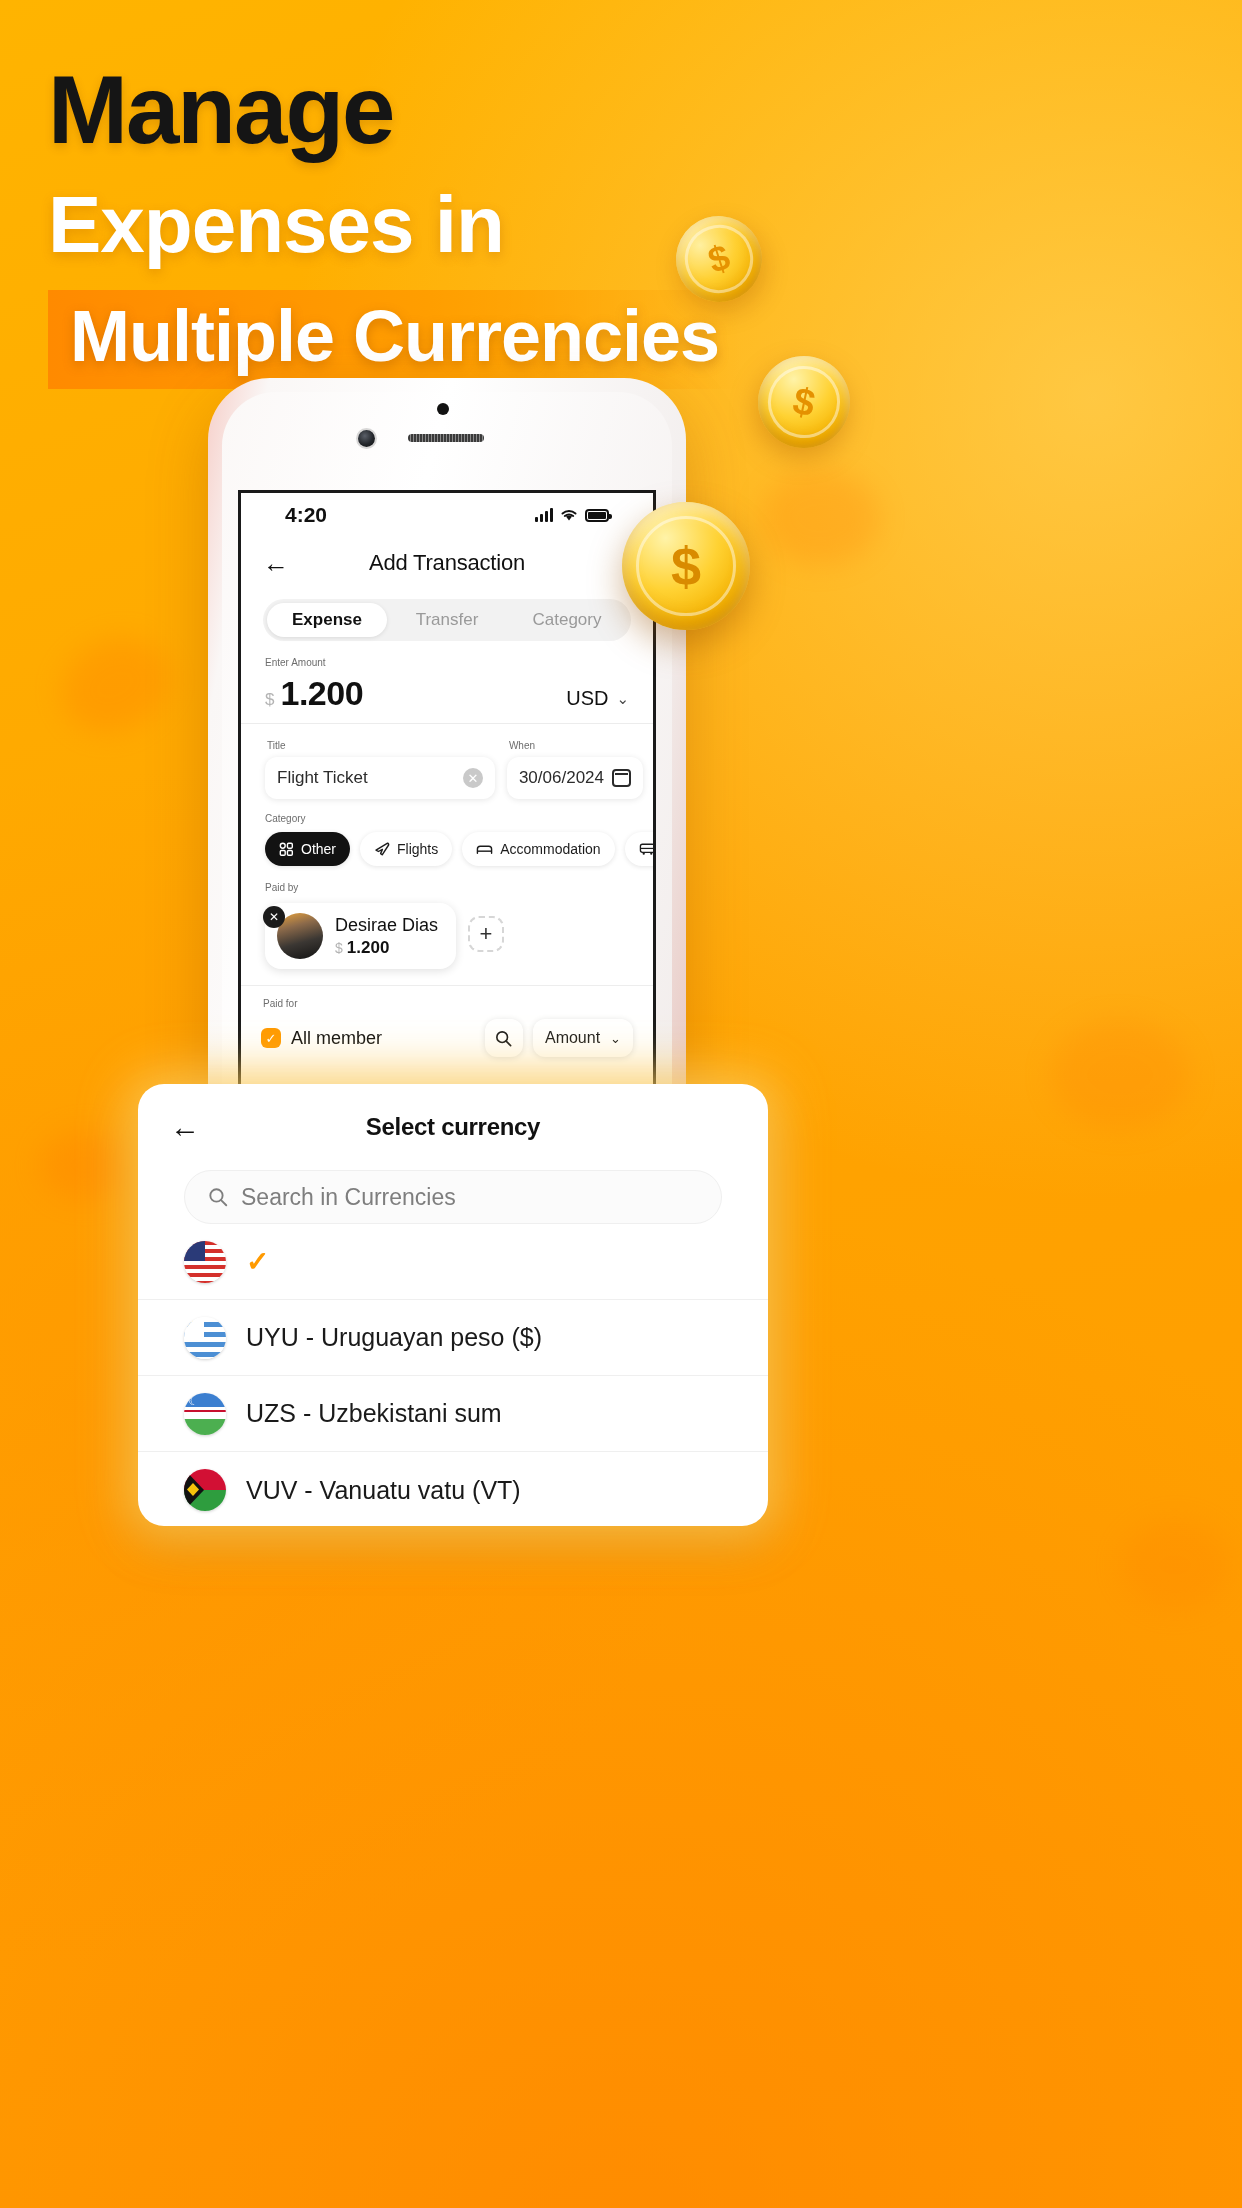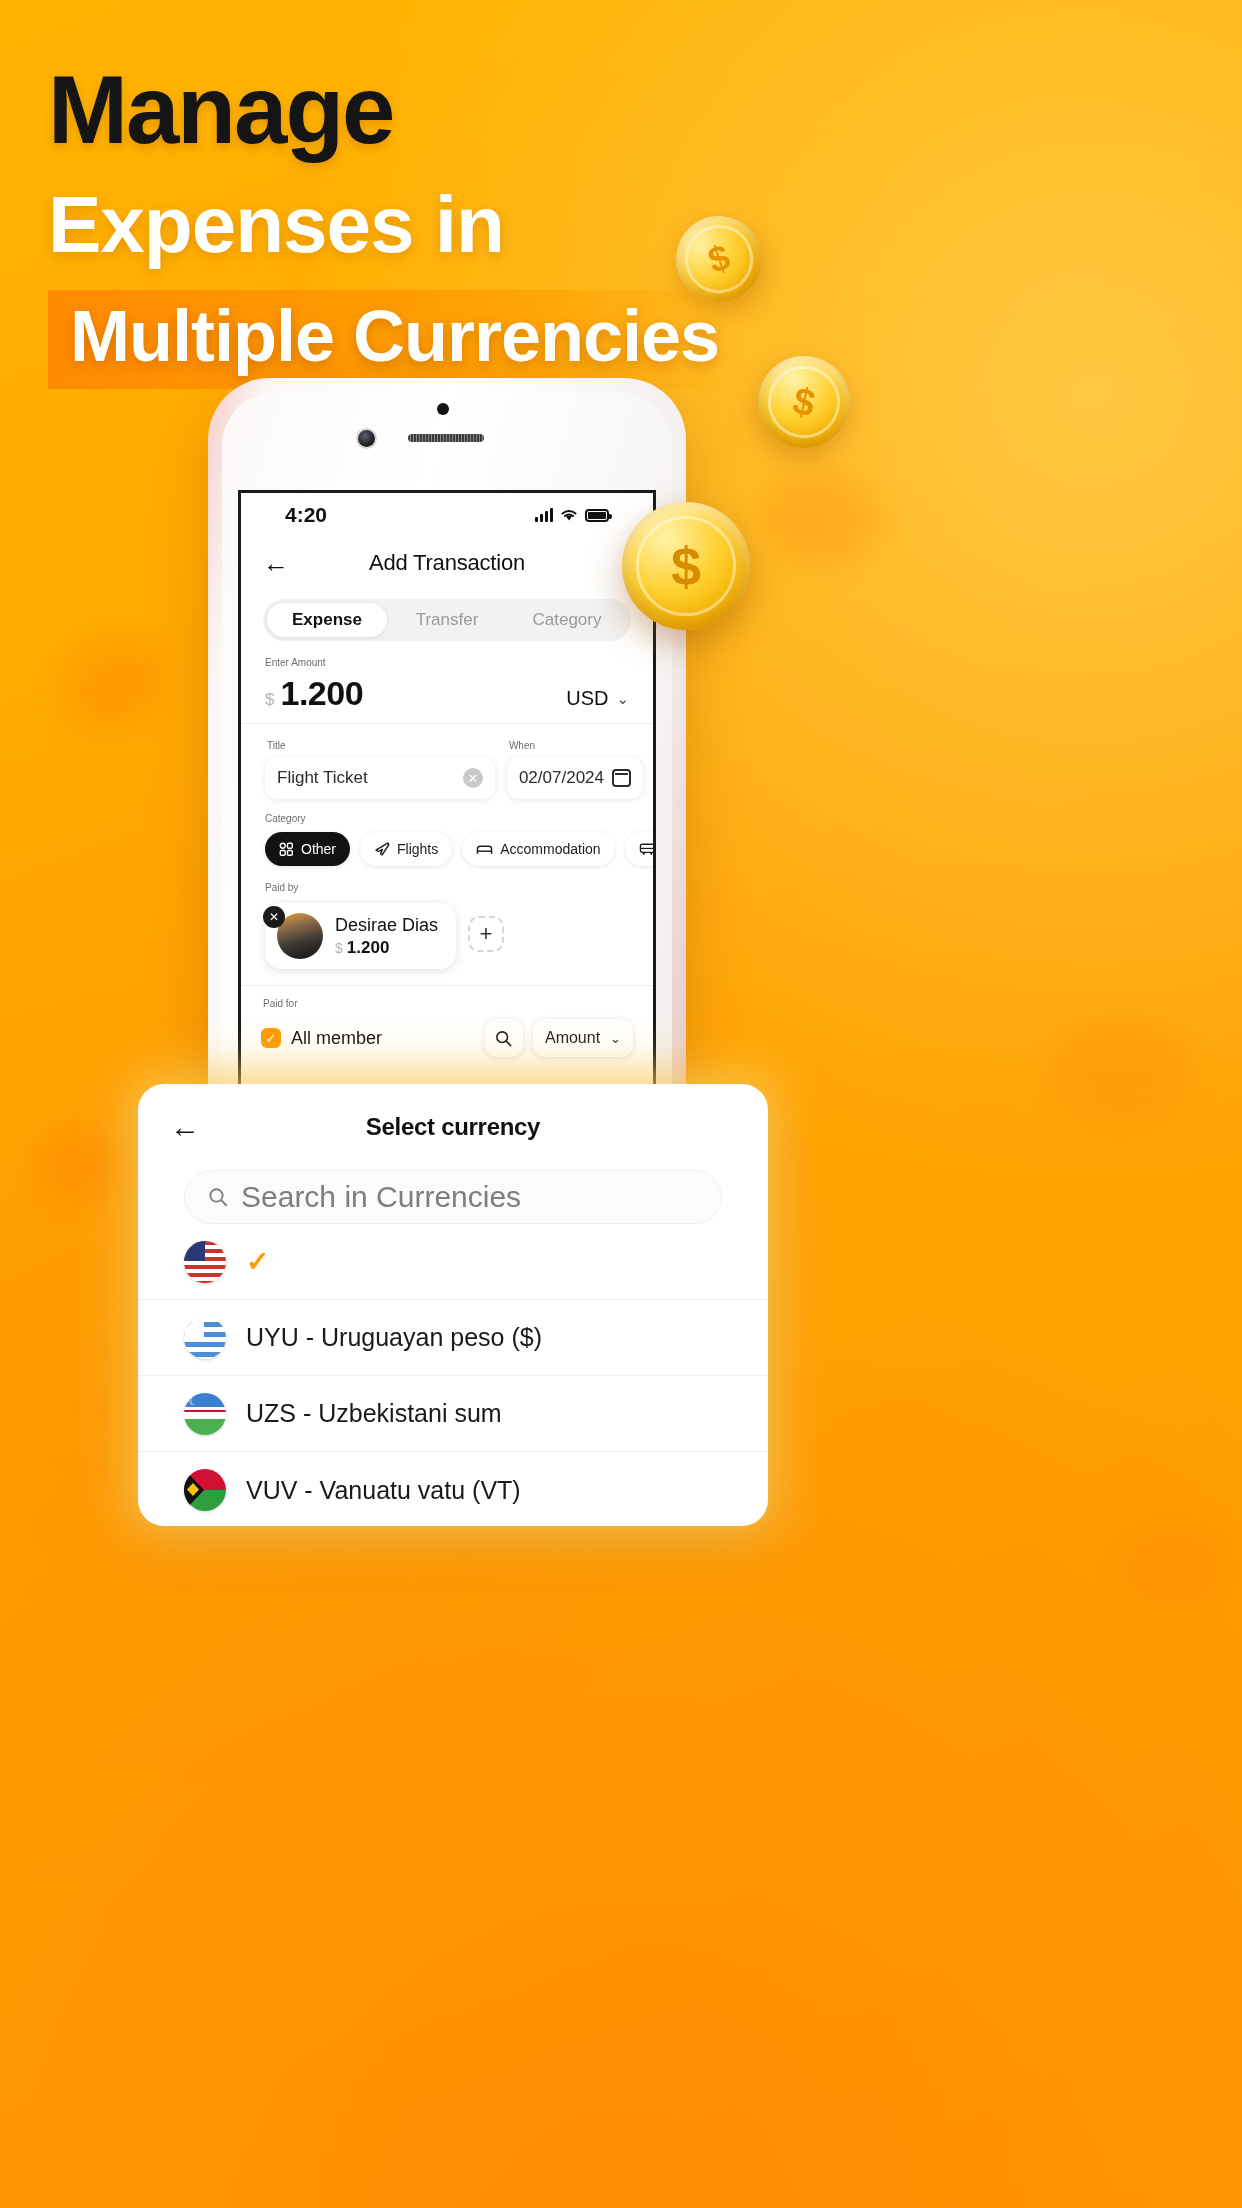--- a/index.html
+++ b/index.html
@@ -176,21 +176,21 @@
     box-shadow:0 0 46px 14px rgba(255,205,90,.75), 0 18px 50px rgba(150,80,0,.28);
   }
   #sheet-head{ height:86px; display:flex; align-items:center; padding:0 32px;}
   #sheet-back{ font-size:30px; color:#111; line-height:1;}
   #sheet-title{ flex:1; text-align:center; font-size:24px; font-weight:bold; color:#111; letter-spacing:-.3px;}
   #sheet-spacer{ width:30px;}
   #sheet-search{
     margin:0 46px; height:54px; border-radius:27px; background:#FBFBFB; border:1px solid #EFEFEF;
     display:flex; align-items:center; gap:12px; padding:0 22px;
   }
-  #sheet-search .ph{ font-size:30px; color:#7E7E7E; }
+  #sheet-search .ph{ font-size:23px; color:#7E7E7E; }
 
   .cur-item{ display:flex; align-items:center; gap:20px; padding:0 46px; height:76px; border-bottom:1px solid #EFEFEF;}
   .cur-item:last-child{ border-bottom:none;}
   .cur-label{ font-size:25px; color:#1a1a1a; flex:1; white-space:nowrap;}
   .check{ color:#FF9A00; font-size:28px; font-weight:bold;}
   .flag{ width:42px; height:42px; border-radius:50%; overflow:hidden; flex:none; position:relative;
          box-shadow:0 1px 3px rgba(0,0,0,.18);}
 
   .f-us{ background:
       repeating-linear-gradient(180deg,#D4302B 0 4px,#fff 4px 8px);}
@@ -289,21 +289,21 @@
     <div class="col-title">
       <div class="field-label" style="margin-left:2px">Title</div>
       <div class="inputbox">
         <span class="val">Flight Ticket</span>
         <span class="clear-ico">✕</span>
       </div>
     </div>
     <div class="col-when">
       <div class="field-label" style="margin-left:2px">When</div>
       <div class="inputbox">
-        <span class="val">02/07/2024</span>
+        <span class="val">30/06/2024</span>
         <span class="cal-ico"></span>
       </div>
     </div>
   </div>
 
   <div class="field-label" style="margin-top:14px">Category</div>
   <div id="cat-row">
     <div class="chip active">
       <svg width="15" height="15" viewBox="0 0 16 16">
         <circle cx="4" cy="4" r="2.6" fill="none" stroke="#fff" stroke-width="1.5"></circle>

